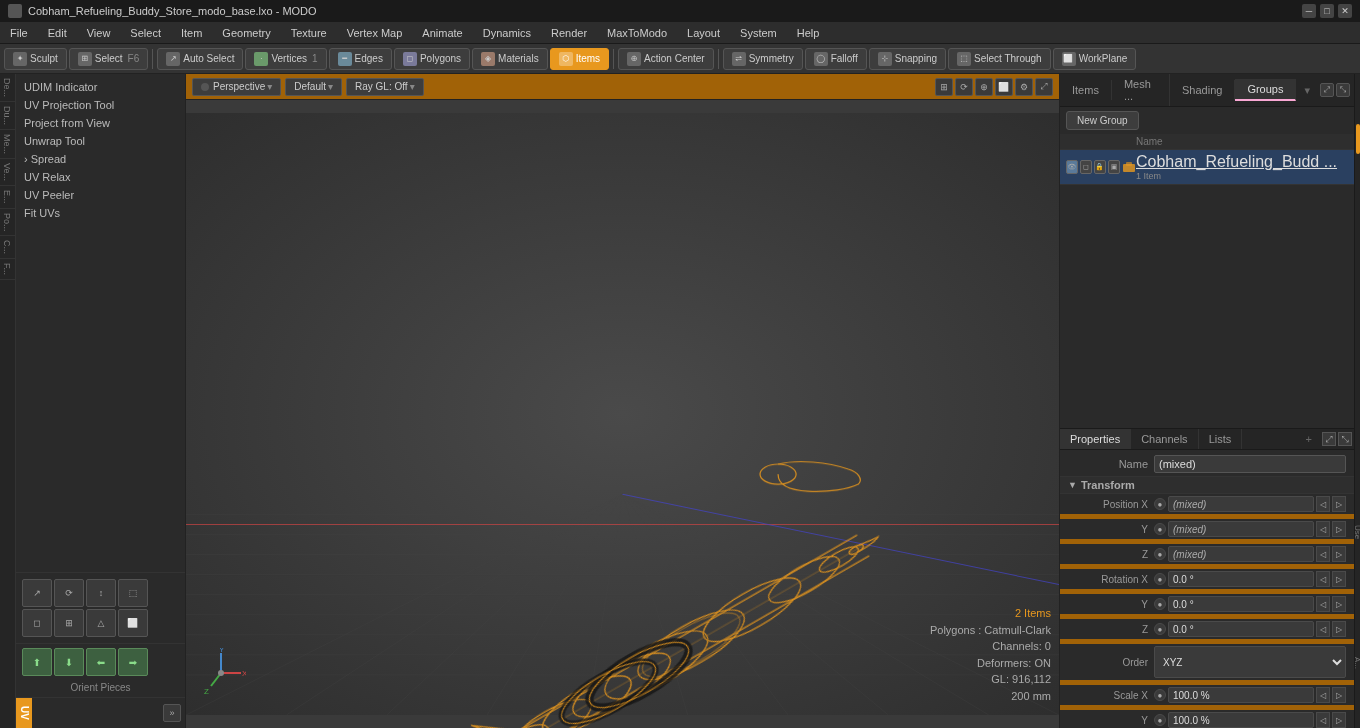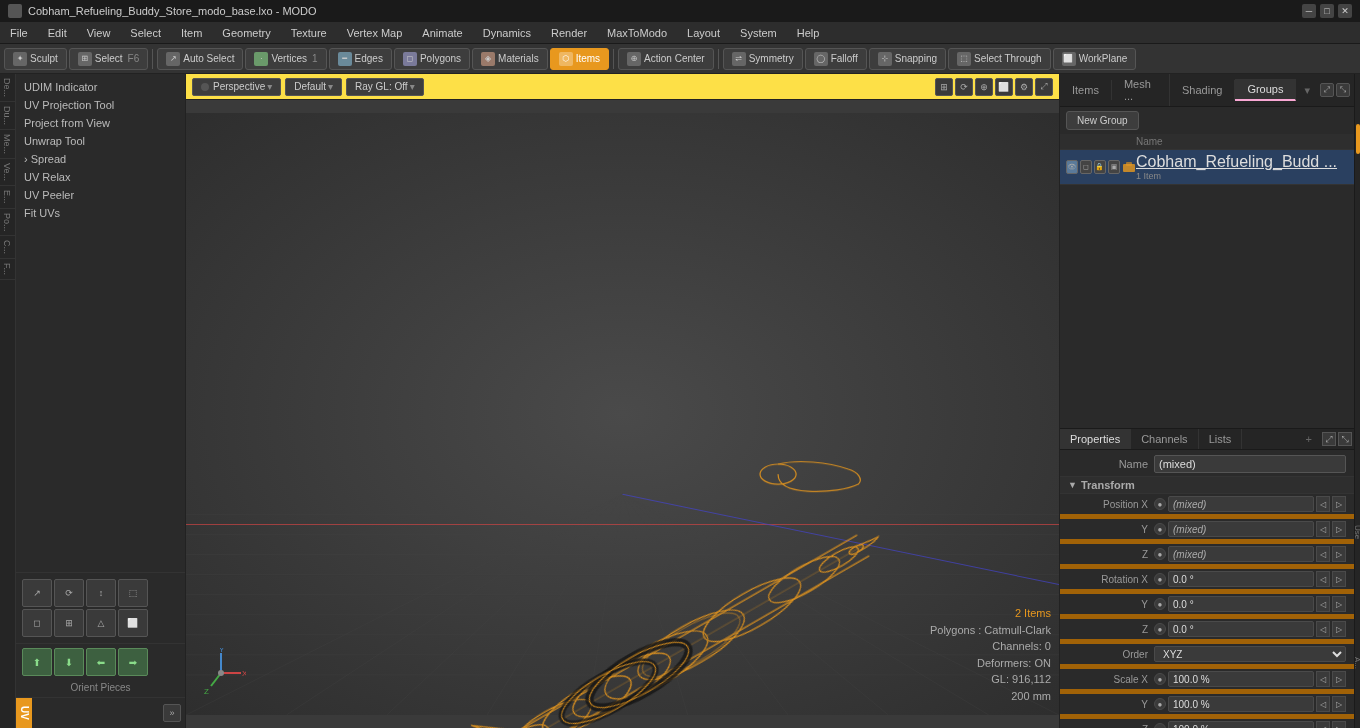--- a/index.html
+++ b/index.html
@@ -192,21 +192,21 @@
     
     #viewport {
       flex: 1;
       background: #3a3a3a;
       position: relative;
       overflow: hidden;
     }
 
     #viewport-toolbar {
       height: 26px;
-      background: #fde047;
+      background: #a16207;
       border-bottom: 1px solid #222;
       display: flex;
       align-items: center;
       padding: 0 6px;
       gap: 4px;
     }
     .vp-btn {
       height: 18px;
       padding: 0 8px;
       background: #3d3d3d;
@@ -446,21 +446,21 @@
       display: flex; align-items: center;
     }
     .prop-value-field.mixed { color: #aaa; font-style: italic; }
     .prop-field-btn {
       width: 14px; height: 16px;
       background: #3a3a3a; border: 1px solid #4a4a4a;
       display: flex; align-items: center; justify-content: center;
       cursor: pointer; color: #aaa; font-size: 8px;
     }
     .prop-select {
-      flex: 1; height: 16px; background: #3a3a3a; border: 1px solid #4a4a4a; border-radius: 2px;
+      flex: 1; height: 32px; background: #3a3a3a; border: 1px solid #4a4a4a; border-radius: 2px;
       color: #ddd; font-size: 10px; padding: 0 4px;
     }
 
     
     #right-accent-bar {
       width: 6px;
       background: #252525;
       border-left: 1px solid #1a1a1a;
       display: flex;
       flex-direction: column;

